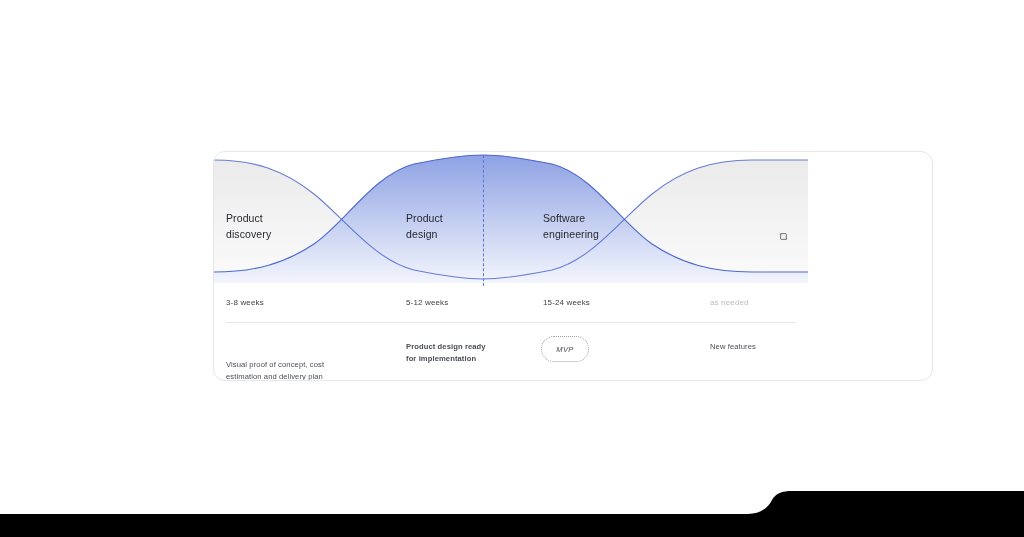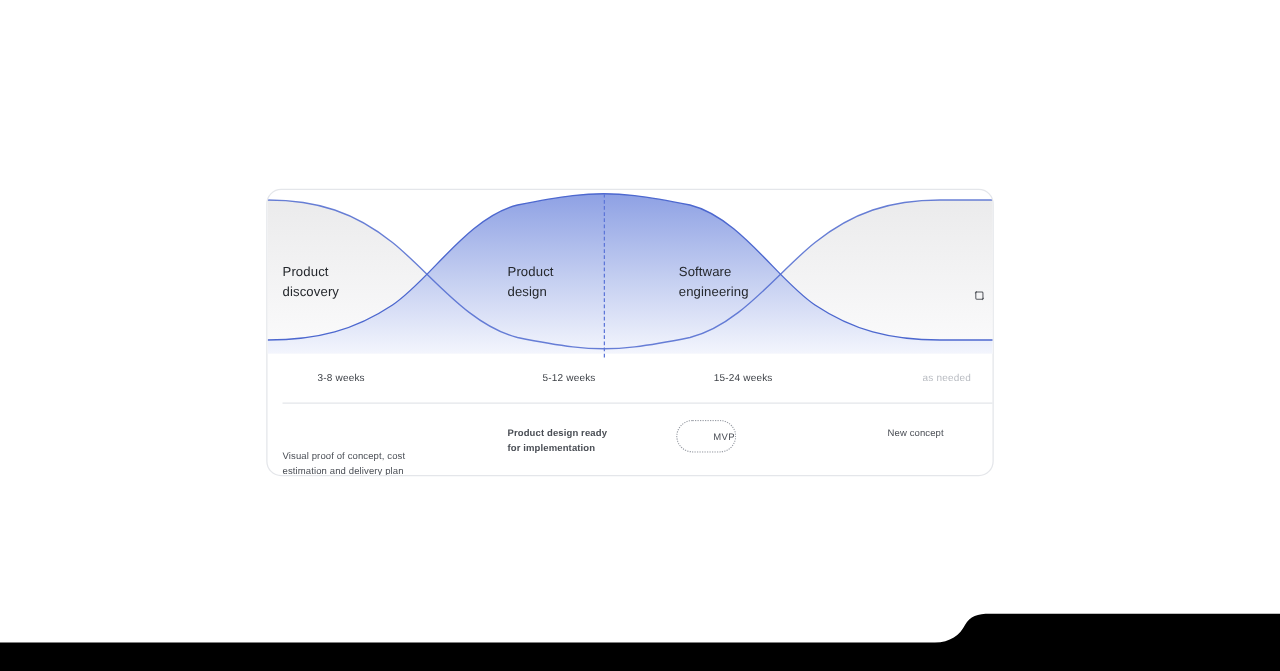--- a/index.html
+++ b/index.html
@@ -7,21 +7,21 @@
     width:1024px;height:537px;
     background:#ffffff;
     font-family:"Liberation Sans","DejaVu Sans",sans-serif;
     position:relative;overflow:hidden;
   }
 
   
   #diagram-card{
     position:absolute;
     left:213px;top:151px;
-    width:582px;height:230px;
+    width:720px;height:230px;
     background:#ffffff;
     border:1px solid #e4e6ea;
     border-radius:12px;
     box-sizing:border-box;
     overflow:hidden;
   }
 
   
   #wave-area{
     position:absolute;left:0;top:0;width:594px;height:130px;
@@ -62,21 +62,20 @@
   
   #duration-row{
     position:absolute;left:0;top:134px;width:594px;height:36px;
   }
   .duration-label{
     position:absolute;
     font-size:8px;
     color:#3b3f45;
     letter-spacing:0.15px;
     white-space:nowrap;
-    margin-left:28px;
   }
   .duration-label.muted{color:#b9bcc2;}
   #duration-0{left:12px;top:12px;}
   #duration-1{left:192px;top:12px;}
   #duration-2{left:329px;top:12px;}
   #duration-3{left:496px;top:12px;}
 
   
   #row-divider{
     position:absolute;left:12px;top:170px;
@@ -100,21 +99,21 @@
   #deliverable-1{left:192px;top:18px;font-weight:bold;}
   #deliverable-3{left:496px;top:18px;}
 
   #mvp-pill{
     position:absolute;
     left:327px;top:13px;
     width:48px;height:26px;
     border:1px dotted #9a9ea6;
     border-radius:13px;
     box-sizing:border-box;
-    display:flex;align-items:center;justify-content:flex-end;
+    display:flex;align-items:center;justify-content:center;font-style:italic;
   }
   #mvp-pill-label{
     font-size:7.6px;color:#4a4e55;letter-spacing:0.3px;
   }
 
   
   #footer-band{
     position:absolute;left:0;top:470px;width:1024px;height:67px;
   }
   #footer-shape{display:block;}
@@ -210,21 +209,21 @@
     <div class="deliverable-label" id="deliverable-0">Visual proof of concept, cost
 estimation and delivery plan</div>
 
     <div class="deliverable-label" id="deliverable-1">Product design ready
 for implementation</div>
 
     <div id="mvp-pill">
       <span id="mvp-pill-label">MVP</span>
     </div>
 
-    <div class="deliverable-label" id="deliverable-3">New concept</div>
+    <div class="deliverable-label" id="deliverable-3">New features</div>
   </div>
 
 </div>
 
 <div id="footer-band">
   <svg id="footer-shape" width="1024" height="67" viewBox="0 0 1024 67">
     <path fill="#000000" d="M0,44 L748,44
          C 760,44 768,38 772,30
          C 776,23 782,21 792,21
          L1024,21 L1024,67 L0,67 Z"></path>

